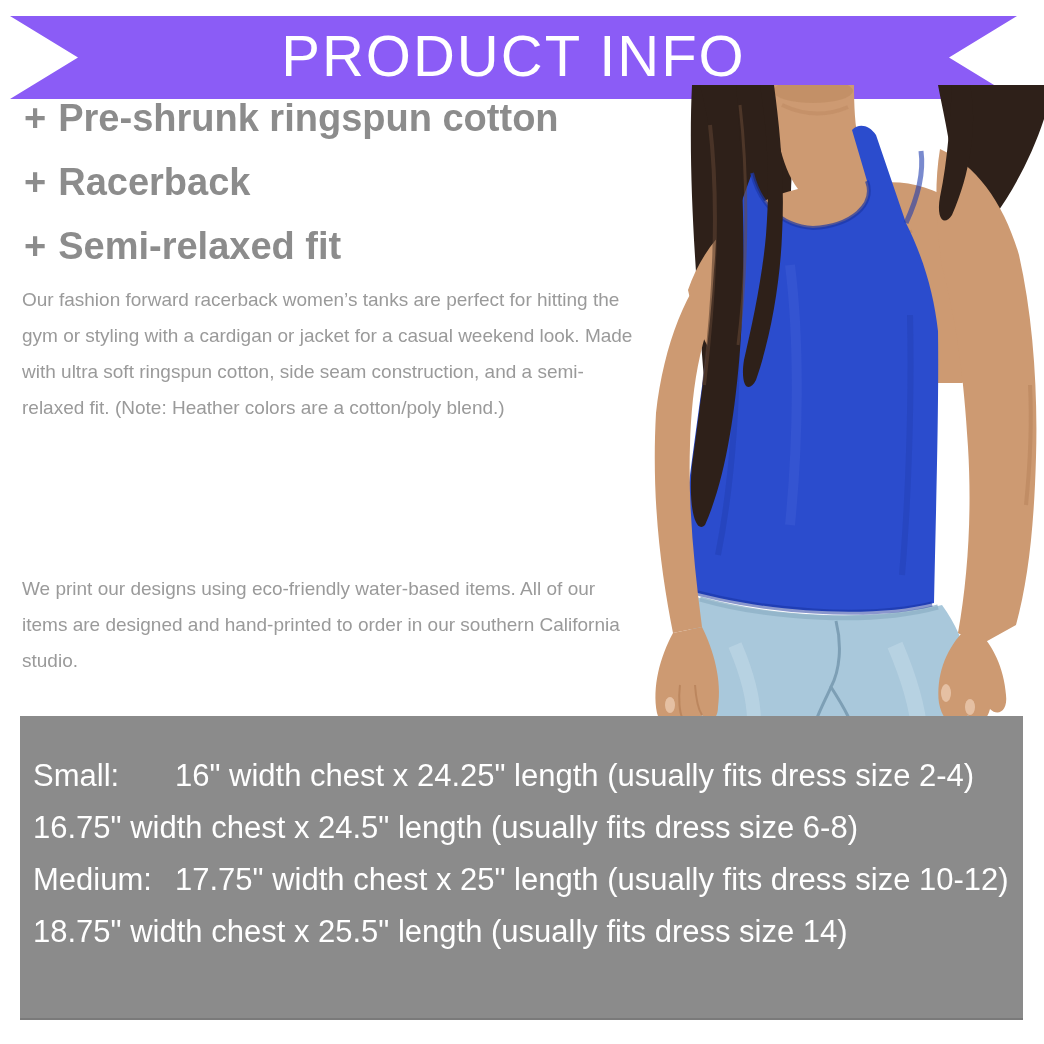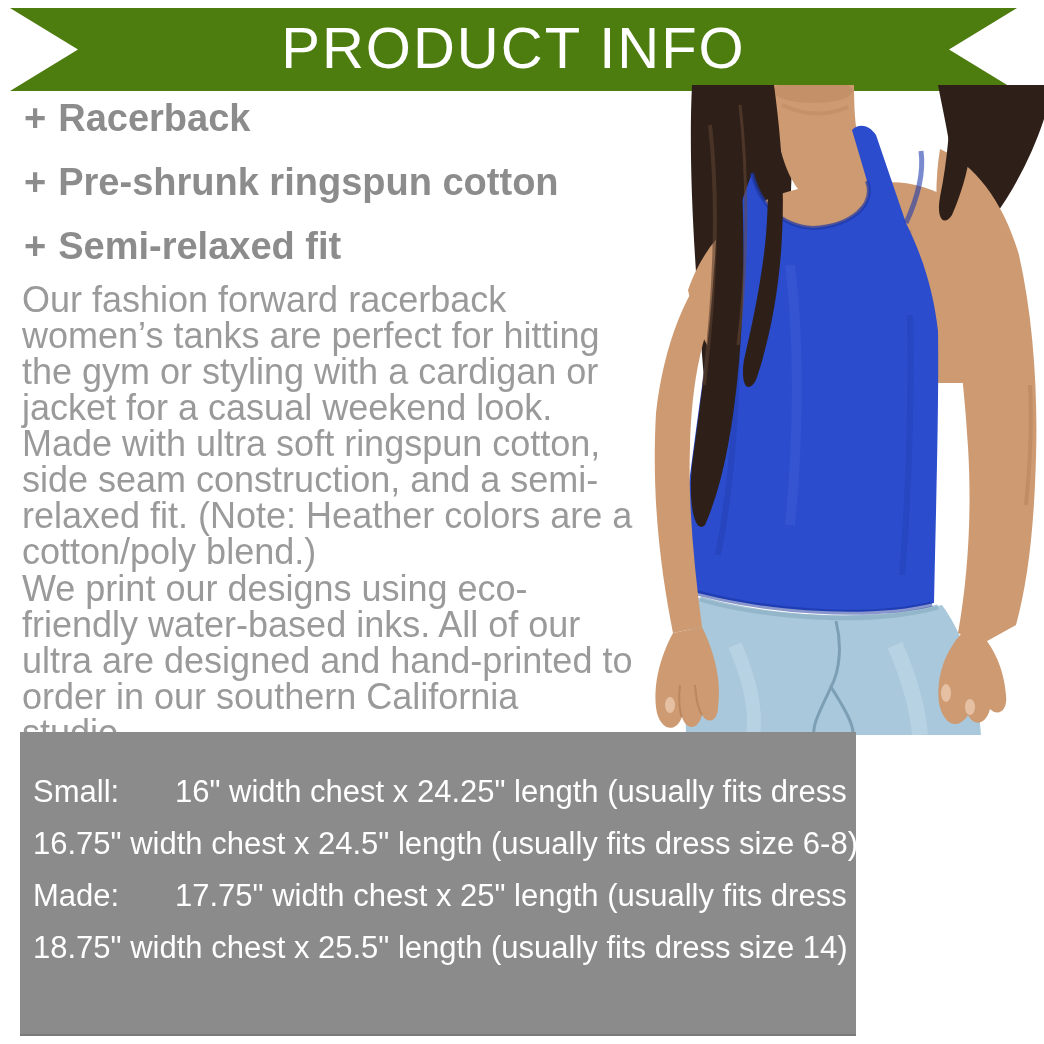--- a/index.html
+++ b/index.html
@@ -13,24 +13,24 @@
     height: 1044px;
     background: #ffffff;
     overflow: hidden;
     font-family: "Liberation Sans", sans-serif;
   }
 
   
   .ribbon {
     position: absolute;
     left: 10px;
-    top: 8px;
+    top: 16px;
     width: 1007px;
     height: 83px;
-    background: #4d7c0f;
+    background: #8b5cf6;
     clip-path: polygon(0 0, 100% 0, calc(100% - 68px) 50%, 100% 100%, 0 100%, 68px 50%);
     display: flex;
     align-items: center;
     justify-content: center;
   }
   .ribbon-title {
     color: #ffffff;
     font-size: 58px;
     letter-spacing: 2px;
     font-weight: 400;
@@ -54,42 +54,42 @@
     margin-bottom: 24px;
     white-space: nowrap;
   }
   .feature .marker { margin-right: 12px; }
 
   
   .para {
     position: absolute;
     left: 22px;
     width: 612px;
-    font-size: 36px;
+    font-size: 19px;
     line-height: 36px;
     color: #9a9a9a;
   }
   .para-1 { top: 282px; }
   .para-2 { top: 571px; }
 
   
   .photo {
     position: absolute;
     left: 640px;
     top: 85px;
     width: 404px;
     height: 650px;
   }
 
   
   .size-chart {
     position: absolute;
     left: 20px;
-    top: 732px;
-    width: 836px;
+    top: 716px;
+    width: 1003px;
     height: 304px;
     background: #8b8b8b;
     border-bottom: 2px solid #7a7a7a;
     box-sizing: border-box;
     padding: 34px 0 0 13px;
   }
   .size-row {
     display: grid;
     grid-template-columns: 142px auto;
     color: #ffffff;
@@ -102,32 +102,32 @@
 <body>
 
 <div class="canvas">
 
   <div class="ribbon">
     <div class="ribbon-title">PRODUCT INFO</div>
   </div>
 
   <div class="features">
     <div class="feature">
-      <span class="marker">+</span><span>Racerback</span>
+      <span class="marker">+</span><span>Pre-shrunk ringspun cotton</span>
     </div>
     <div class="feature">
-      <span class="marker">+</span><span>Pre-shrunk ringspun cotton</span>
+      <span class="marker">+</span><span>Racerback</span>
     </div>
     <div class="feature">
       <span class="marker">+</span><span>Semi-relaxed fit</span>
     </div>
   </div>
 
   <div class="para para-1">Our fashion forward racerback women’s tanks are perfect for hitting the gym or styling with a cardigan or jacket for a casual weekend look. Made with ultra soft ringspun cotton, side seam construction, and a semi-relaxed fit. (Note: Heather colors are a cotton/poly blend.)</div>
-  <div class="para para-2">We print our designs using eco-friendly water-based inks. All of our ultra are designed and hand-printed to order in our southern California studio.</div>
+  <div class="para para-2">We print our designs using eco-friendly water-based items. All of our items are designed and hand-printed to order in our southern California studio.</div>
 
   <div class="photo">
     <svg viewBox="0 0 404 650" width="404" height="650" aria-hidden="true">
 
       <path d="M52,0 L160,0 C151,70 148,135 153,180 C146,275 127,355 106,432 C96,472 83,495 71,474 C77,423 70,352 63,282 C55,182 48,82 52,0 Z" fill="#2e2019"></path>
       <path d="M298,0 L404,0 L404,34 C387,86 356,136 327,163 C314,172 307,160 312,128 C318,88 306,42 298,0 Z" fill="#2e2019"></path>
 
       <path d="M132,0 L214,0 C214,42 218,78 238,98 C290,92 335,122 360,168 C370,188 374,210 375,232 C372,262 352,288 322,298 L90,298 C70,270 55,240 48,205 C66,152 108,115 158,104 C140,80 134,40 132,0 Z" fill="#cd9a72"></path>
       <ellipse cx="173" cy="6" rx="40" ry="12" fill="#b9845c" opacity="0.45"></ellipse>
       <path d="M142,20 Q176,36 208,22" stroke="#b9845c" stroke-width="4" fill="none" opacity="0.4"></path>
@@ -169,21 +169,21 @@
 
   <div class="size-chart">
     <div class="size-row">
       <span>Small:</span>
       <span>16" width chest x 24.25" length (usually fits dress size 2-4)</span>
     </div>
     <div class="size-row">
       <span>16.75" width chest x 24.5" length (usually fits dress size 6-8)</span>
     </div>
     <div class="size-row">
-      <span>Made:</span>
+      <span>Medium:</span>
       <span>17.75" width chest x 25" length (usually fits dress size 10-12)</span>
     </div>
     <div class="size-row">
       <span>18.75" width chest x 25.5" length (usually fits dress size 14)</span>
     </div>
   </div>
 
 </div>
 
 </body></html>

